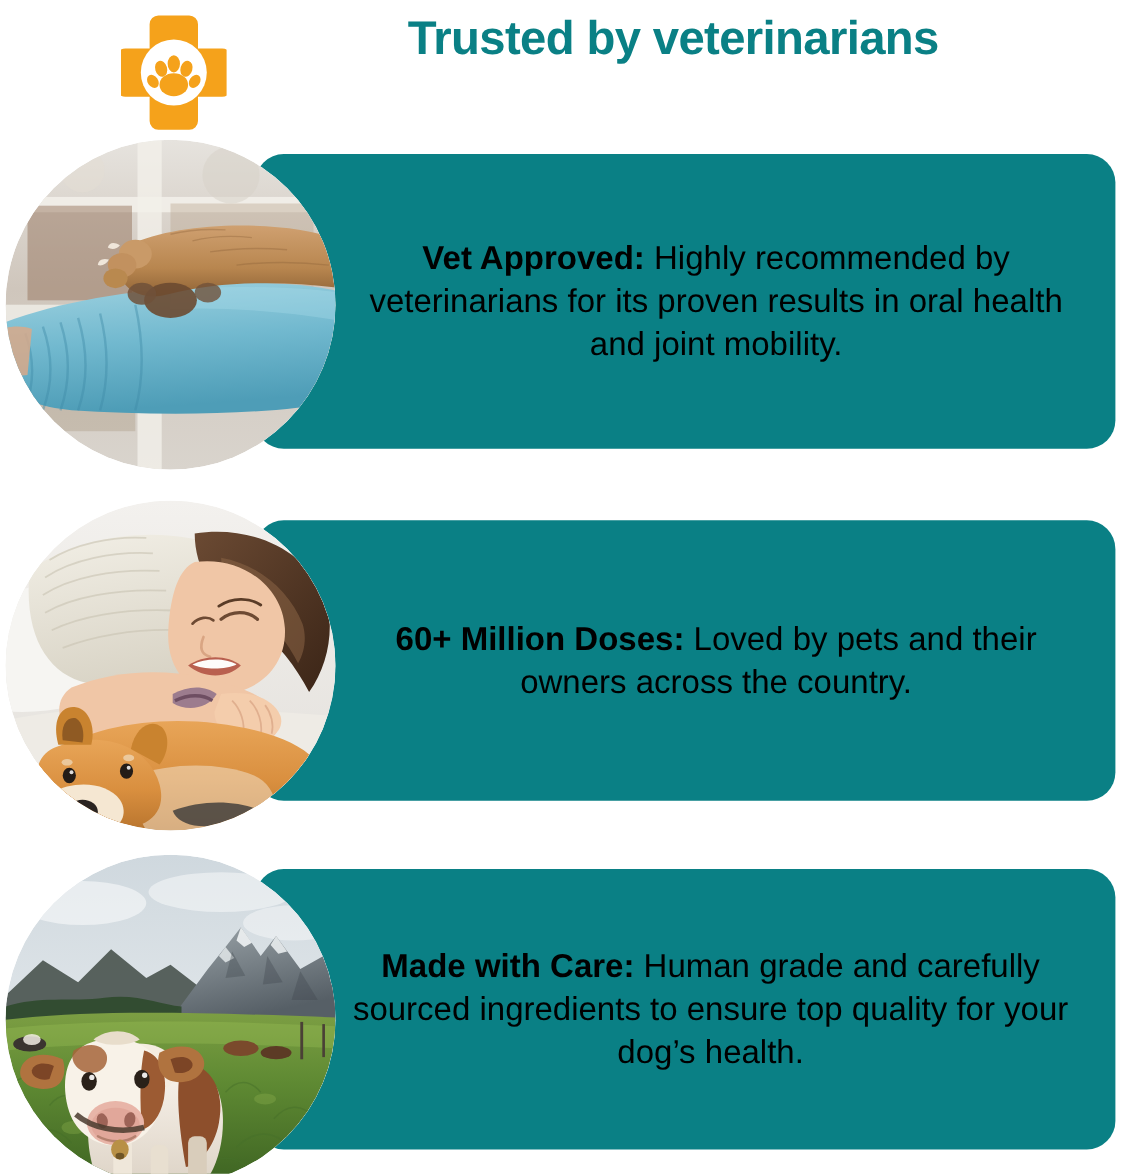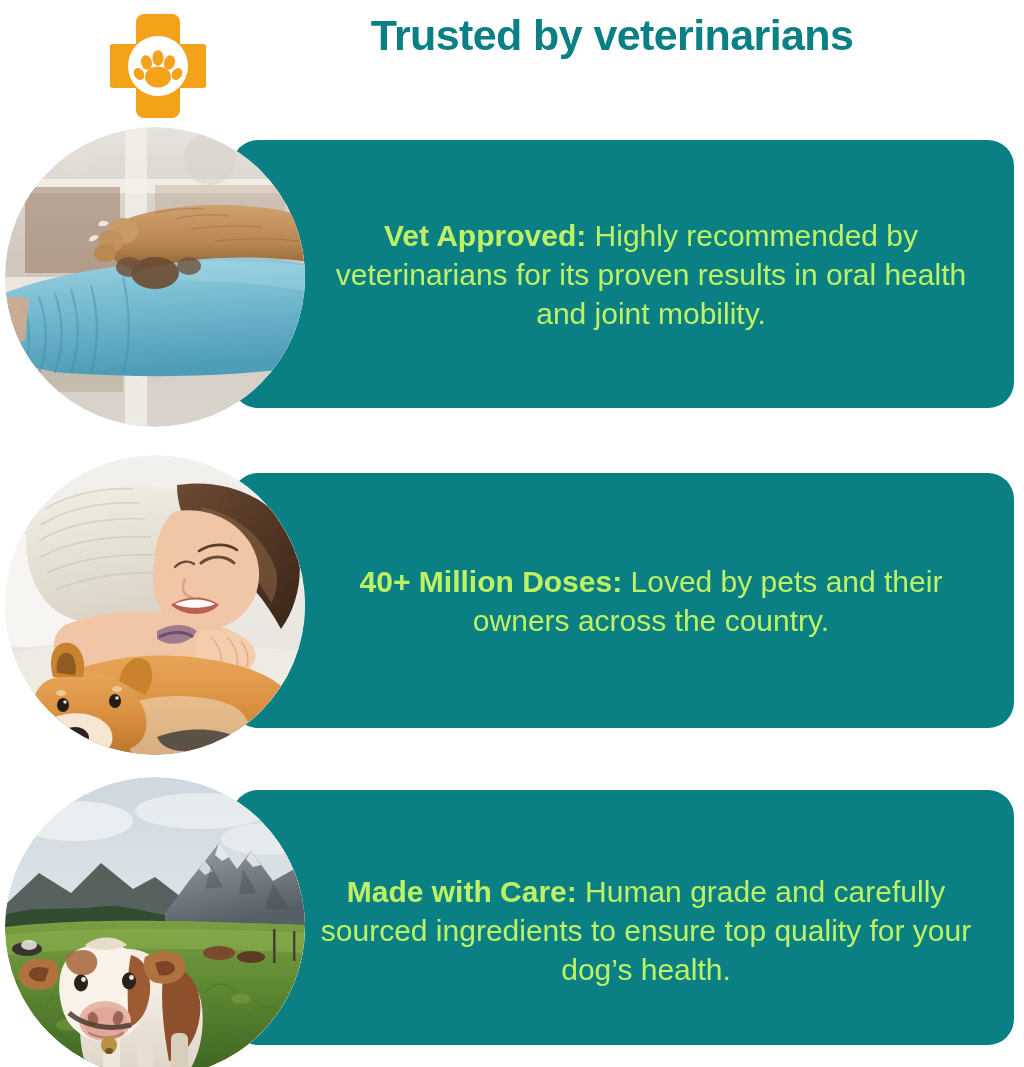--- a/index.html
+++ b/index.html
@@ -62,27 +62,27 @@
   .card-1 { top: 140px;  height: 268px; }
   .card-2 { top: 473px;  height: 255px; }
   .card-3 { top: 790px;  height: 255px; }
 
   .card-text {
     position: absolute;
     left: 78px;
     right: 22px;
     top: 50%;
     transform: translateY(-50%);
-    color: #bef264;
+    color: #000000;
     text-align: center;
     font-size: 30px;
     line-height: 39px;
     font-weight: 400;
   }
-  .card-3 .card-text { left: 64px; right: 18px; margin-top: 12px; }
+  .card-3 .card-text { left: 64px; right: 18px; }
 
   .card-text b {
     font-weight: bold;
   }
 
   
   .photo {
     position: absolute;
     left: 5px;
     width: 300px;
@@ -214,21 +214,21 @@
           <path d="M186 102 C 206 99, 232 98, 256 100"></path>
           <path d="M210 114 C 236 111, 268 111, 294 114"></path>
           <path d="M150 86 C 166 82, 184 81, 200 82"></path>
         </g>
       </g>
     </svg>
   </div>
 
   <div class="card card-2">
     <div class="card-text">
-      <b>40+ Million Doses:</b><span> Loved by pets and their owners across the country.</span>
+      <b>60+ Million Doses:</b><span> Loved by pets and their owners across the country.</span>
     </div>
   </div>
 
   <div class="photo photo-2">
     <svg viewBox="0 0 300 300" xmlns="http://www.w3.org/2000/svg">
       <defs>
         <clipPath id="c2">
             <circle cx="150" cy="150" r="150"></circle>
           </clipPath>
         <linearGradient id="bg2" x1="0" y1="0" x2="0" y2="1">

